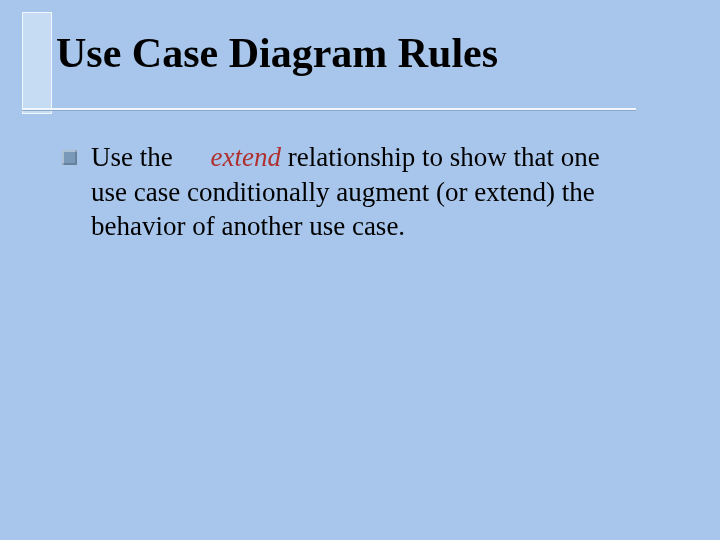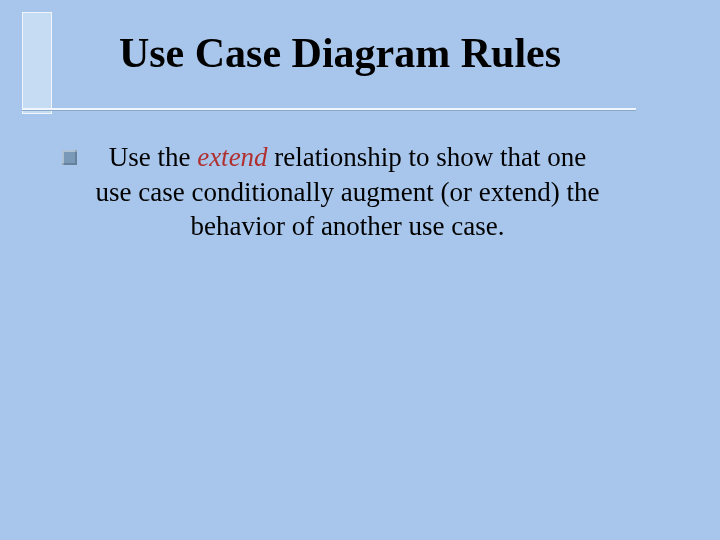--- a/index.html
+++ b/index.html
@@ -12,21 +12,20 @@
   body {
     background: #a8c6eb;
     font-family: "Times New Roman", Times, serif;
     color: #000;
   }
   .slide {
     position: relative;
     width: 664px;
     height: 540px;
     box-sizing: border-box;
-    text-align: center;
   }
   .title-block {
     position: absolute;
     left: 56px;
     top: 30px;
     right: 40px;
   }
   .title-accent {
     position: absolute;
     left: 22px;
@@ -73,20 +72,21 @@
     margin-top: 10px;
     margin-right: 14px;
     box-shadow: inset -2px -2px 0 rgba(0,0,0,0.15), inset 2px 2px 0 rgba(255,255,255,0.4);
   }
   .bullet-text {
     flex: 1 1 auto;
   }
   .extend-word {
     font-style: italic;
     color: #b03030;
+    margin-left: 31px;
   }
 </style>
 </head>
 <body>
 
 <div class="slide">
 
   <div class="title-accent"></div>
 
   <div class="title-block">

